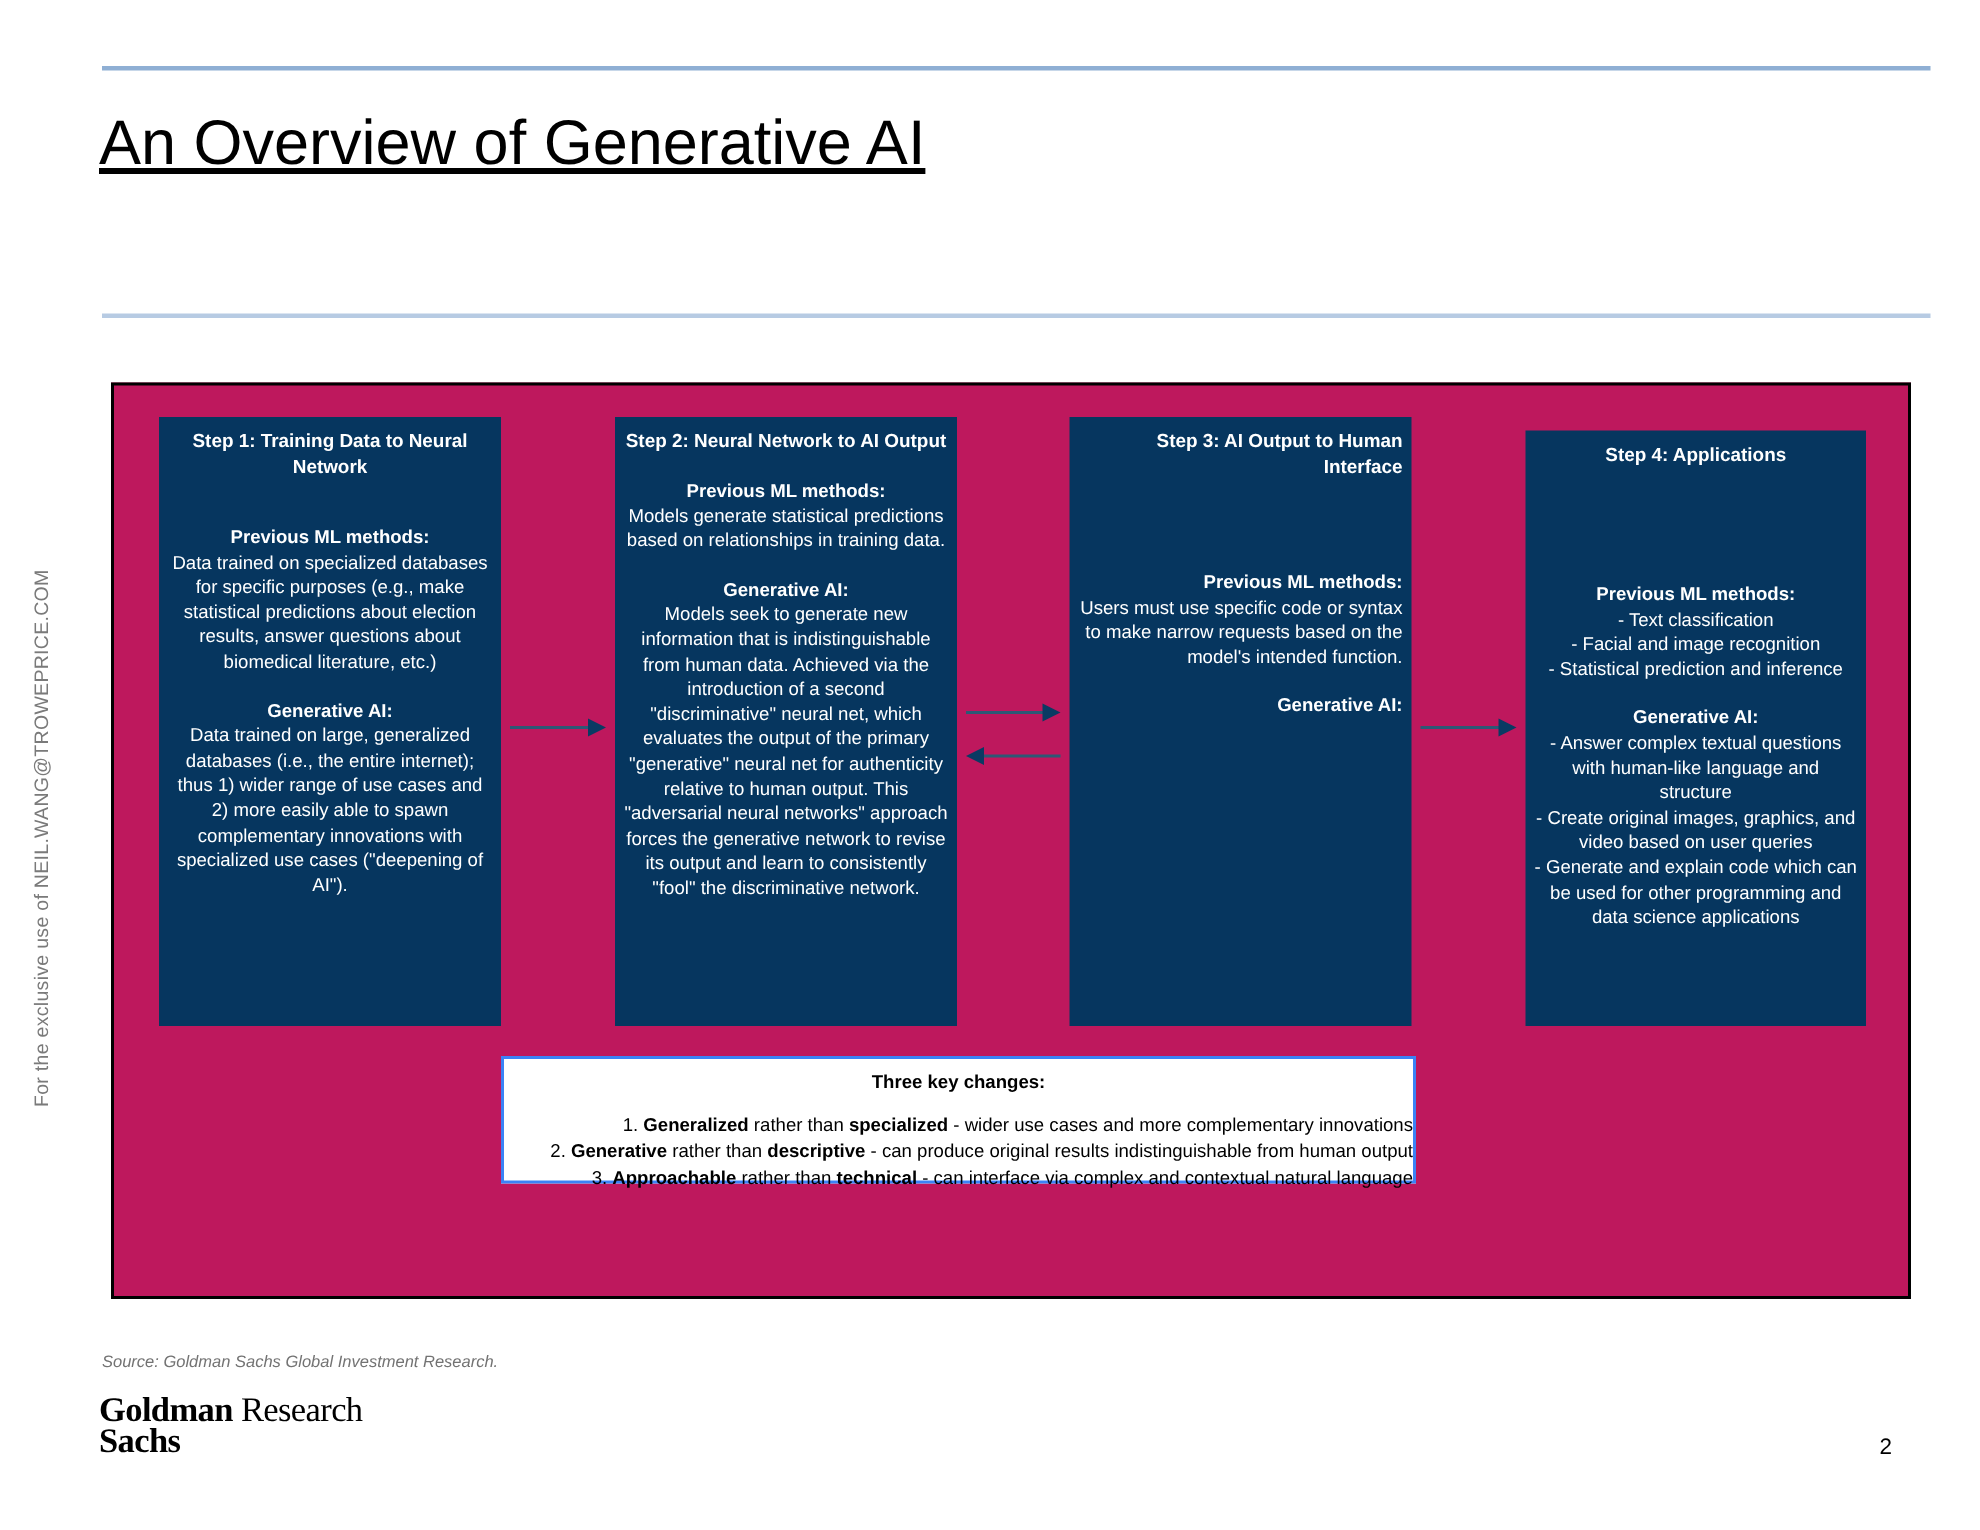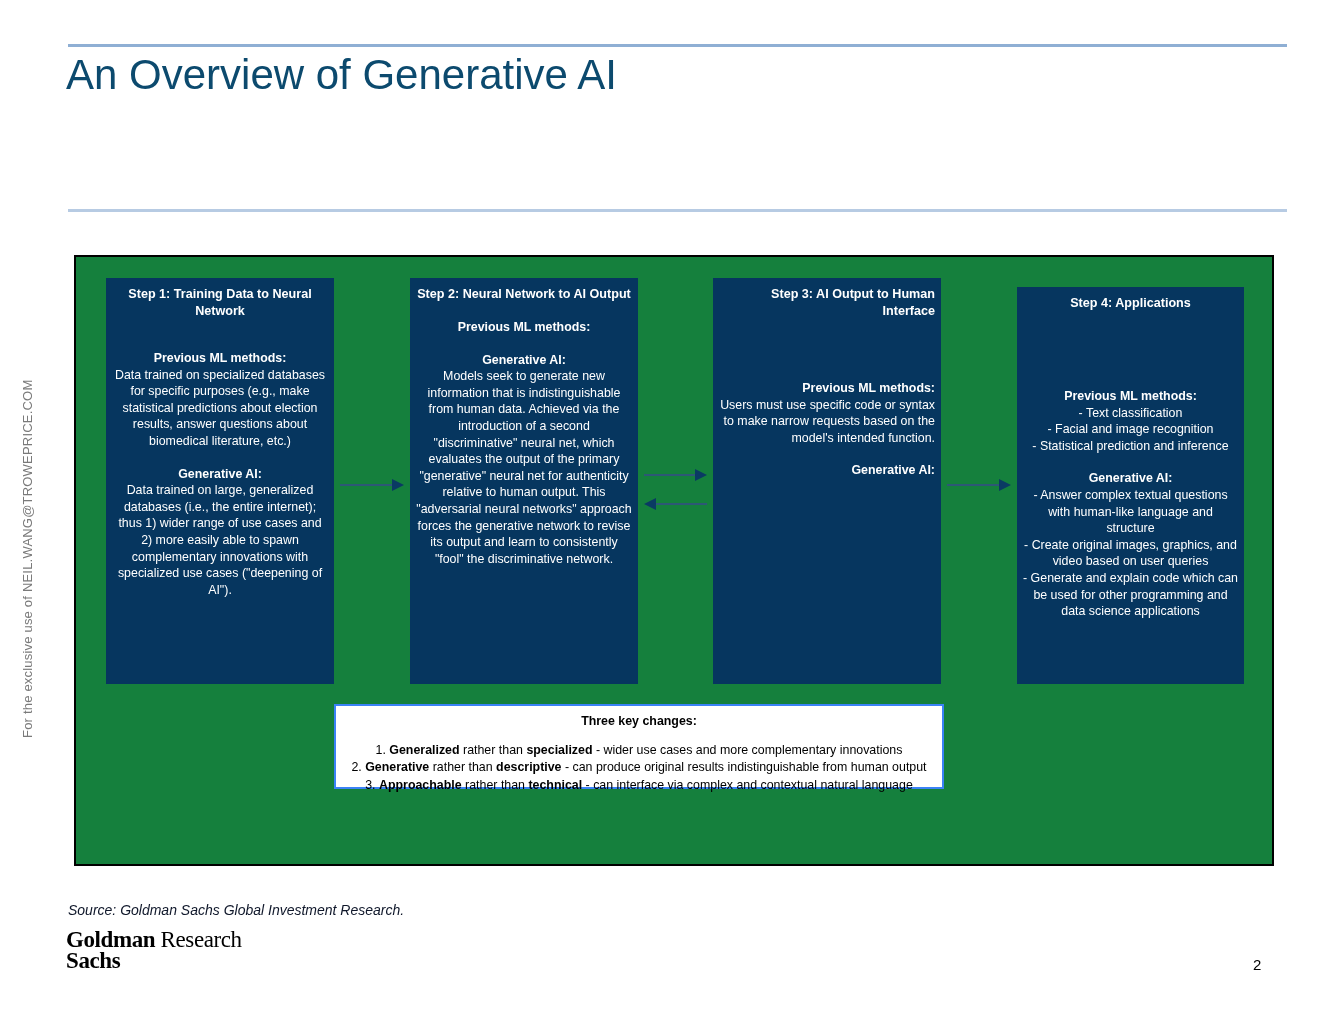--- a/index.html
+++ b/index.html
@@ -29,25 +29,26 @@
     position: absolute;
     left: 68px;
     top: 209px;
     width: 1219px;
     height: 3px;
     background: #B7CBE3;
   }
   .page-title {
     position: absolute;
     left: 66px;
-    top: 51px;
+    top: 71px;
     font-size: 42px;
-    color: #0c4a6e;
+    color: #000000;
     letter-spacing: 0px;
     white-space: nowrap;
+    text-decoration: underline;
   }
 
   
   .watermark {
     position: absolute;
     left: 20px;
     top: 318px;
     width: 420px;
     font-size: 13px;
     color: #7A7A7A;
@@ -63,21 +64,21 @@
 
   
   .diagram-frame {
     position: absolute;
     left: 74px;
     top: 255px;
     width: 1200px;
     height: 611px;
     border: 2px solid #000000;
     box-sizing: border-box;
-    background: #15803d;
+    background: #be185d;
   }
 
   
   .step-box {
     position: absolute;
     background: #06365F;
     color: #FFFFFF;
     box-sizing: border-box;
     padding: 8px 6px 8px 6px;
     text-align: center;
@@ -142,31 +143,31 @@
     height: 85px;
     border: 2px solid #3b82f6;
     box-sizing: border-box;
     background: #ffffff;
     text-align: center;
     font-size: 12.4px;
     line-height: 17.5px;
     padding-top: 7px;
   }
   .key-box .key-title { font-weight: bold; display:block; margin-bottom: 11px; }
-  .key-box .key-line  { display: block; }
+  .key-box .key-line  { display: block; text-align: right; }
   .key-box b { font-weight: bold; }
 
   
   .source {
     position: absolute;
     left: 68px;
     top: 902px;
-    font-size: 14px;
+    font-size: 11px;
     font-style: italic;
-    color: #0f172a;
+    color: #737373;
   }
   .logo {
     position: absolute;
     left: 66px;
     top: 929px;
     font-family: "Liberation Serif", serif;
     line-height: 21px;
   }
   .logo .l1 { font-size: 23px; font-weight: bold; letter-spacing: -0.4px; }
   .logo .l1 .research { font-weight: normal; }
@@ -199,20 +200,21 @@
     <span class="body">Data trained on specialized databases for specific purposes (e.g., make statistical predictions about election results, answer questions about biomedical literature, etc.)</span>
     <span class="spacer-sm"></span>
     <span class="lbl">Generative AI:</span>
     <span class="body">Data trained on large, generalized databases (i.e., the entire internet); thus 1) wider range of use cases and 2) more easily able to spawn complementary innovations with specialized use cases ("deepening of AI").</span>
   </div>
 
   <div class="step-box" id="box2">
     <span class="step-head">Step 2: Neural Network to AI Output</span>
     <span class="spacer-sm"></span>
     <span class="lbl">Previous ML methods:</span>
+    <span class="body">Models generate statistical predictions based on relationships in training data.</span>
     <span class="spacer-sm"></span>
     <span class="lbl">Generative AI:</span>
     <span class="body">Models seek to generate new information that is indistinguishable from human data. Achieved via the introduction of a second "discriminative" neural net, which evaluates the output of the primary "generative" neural net for authenticity relative to human output. This "adversarial neural networks" approach forces the generative network to revise its output and learn to consistently "fool" the discriminative network.</span>
   </div>
 
   <div class="step-box" id="box3">
     <span class="step-head">Step 3: AI Output to Human Interface</span>
     <span class="spacer-lg"></span>
     <span class="spacer-lg"></span>
     <span class="lbl">Previous ML methods:</span>

